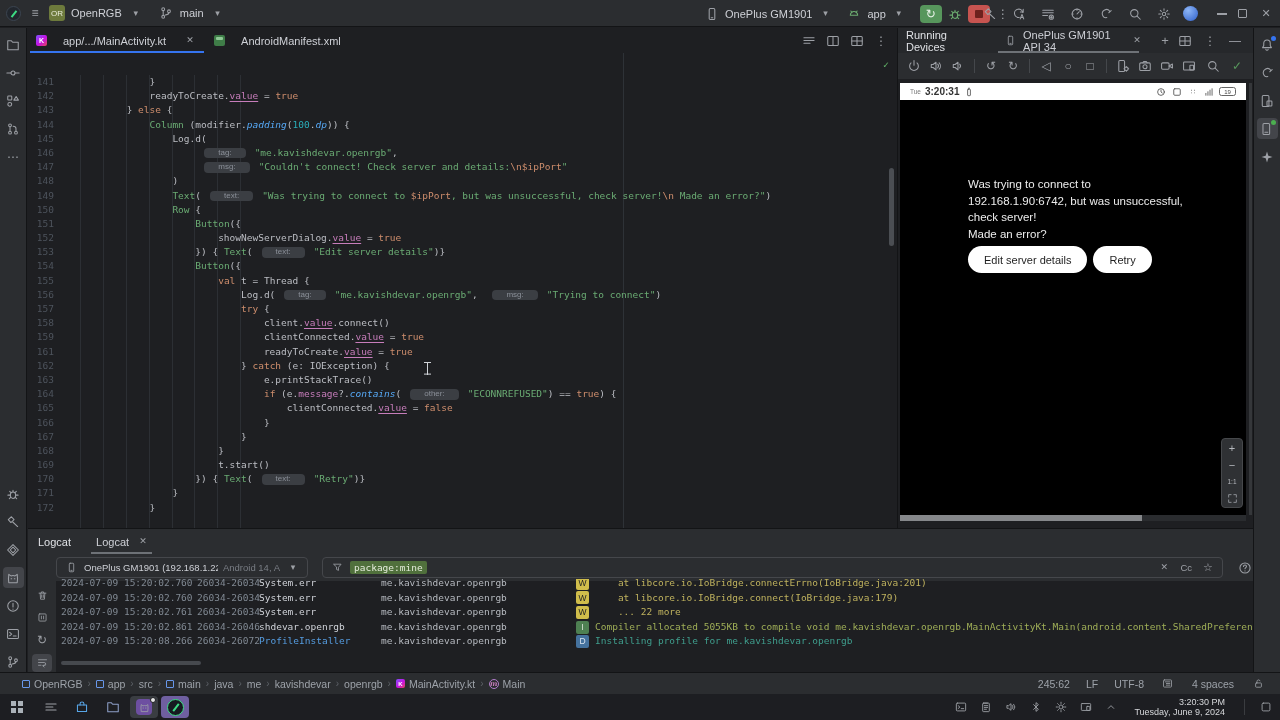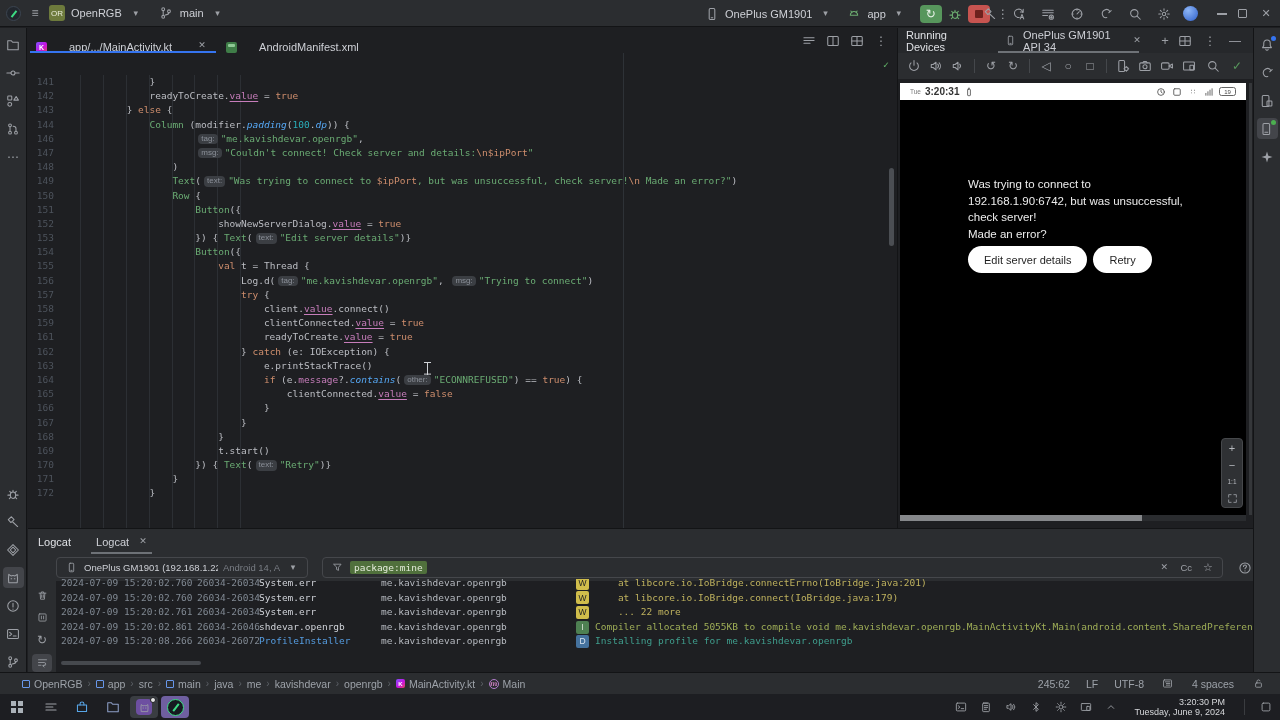--- a/index.html
+++ b/index.html
@@ -28,38 +28,38 @@
   
   #left-strip,#right-strip{position:absolute;top:28px;bottom:48px;width:27px;background:#2b2d30;display:flex;flex-direction:column;align-items:center;padding-top:6px;gap:7px;}
   #left-strip{left:0;border-right:1px solid #131416;}
   #right-strip{right:0;border-left:1px solid #131416;}
   .strip-ic{width:21px;height:21px;border-radius:4px;display:flex;align-items:center;justify-content:center;color:#9da0a6;position:relative;}
   .strip-ic.sel{background:#43454a;color:#d3d5da;}
   .strip-ic .dot{position:absolute;right:2px;top:2px;width:5px;height:5px;border-radius:50%;}
   .strip-spacer{flex:1;}
   
   #editor-tabs{position:absolute;left:28px;top:28px;width:869px;height:25px;background:#1e1f22;display:flex;align-items:stretch;color:#ced0d6;font-size:11px;}
-  .etab{display:flex;align-items:flex-end;gap:22px;padding:0 8px;position:relative;}
+  .etab{display:flex;align-items:center;gap:16px;padding:0 8px;position:relative;}
   .etab.active::after{content:"";position:absolute;left:2px;right:2px;bottom:0;height:2.5px;background:#3574f0;}
   .css-kotlin{width:11px;height:11px;border-radius:2px;background:linear-gradient(135deg,#7f52ff,#c811e2 55%,#e44857);
     color:#fff;font-size:7px;font-weight:bold;display:inline-flex;align-items:center;justify-content:center;}
   .css-kotlin::before{content:"K";}
   .css-manifest{width:11px;height:11px;border-radius:2px;background:#3f7d48;position:relative;}
   .css-manifest::before{content:"";position:absolute;left:2px;right:2px;top:2px;height:3px;border-radius:1px;background:#8fc996;}
   #etab-actions{margin-left:auto;display:flex;align-items:center;gap:8px;padding-right:8px;color:#9da0a6;}
   #code-area{position:absolute;left:28px;top:53px;width:869px;height:475px;background:#1e1f22;overflow:hidden;
     font-family:"DejaVu Sans Mono",monospace;font-size:9.5px;line-height:14.2px;}
   #code-lines{position:absolute;left:0;top:22px;right:0;}
   .cl{white-space:pre;height:14.2px;}
   .ln{display:inline-block;width:26px;text-align:right;margin-right:4px;color:#4d535c;}
   .tk-p{color:#bcbec4}.tk-k{color:#cf8e6d}.tk-s{color:#6aab73}.tk-c{color:#6aab73}
   .tk-f{color:#56a8f5;font-style:italic}.tk-num{color:#2aacb8}
   .tk-v{color:#c77dbb;text-decoration:underline;text-underline-offset:2px;}
   .tk-m{color:#c77dbb}
-  .tk-h{display:inline-block;background:#3b3e43;color:#8b9099;border-radius:4px;padding:0 3px;margin:0 3px;
+  .tk-h{display:inline-block;background:#3b3e43;color:#8b9099;border-radius:4px;padding:0 14px;margin:0 9px;
     font-family:"Liberation Sans",sans-serif;font-size:8px;line-height:10.5px;vertical-align:1px;}
   .iguide{position:absolute;top:22px;bottom:0;width:1px;background:#2c2f34;}
   #margin-guide{position:absolute;top:0;bottom:0;left:595px;width:1px;background:#2e3237;}
   #code-vscroll{position:absolute;right:3px;top:115px;width:5px;height:78px;border-radius:3px;background:#4b4e53;}
   #inspect-ok{position:absolute;right:8px;top:5px;color:#5fad65;font-size:10px;}
   #ibeam{position:absolute;left:424px;top:362px;width:7px;height:13px;}
   #ibeam::before{content:"";position:absolute;left:3px;top:0;bottom:0;width:1.4px;background:#d0d3d8;}
   #ibeam::after{content:"";position:absolute;left:0;right:0;top:0;height:1.4px;background:#d0d3d8;box-shadow:0 11.6px #d0d3d8;}
   
   #device-panel{position:absolute;left:897px;top:28px;width:356px;height:500px;background:#1e1f22;border-left:1px solid #131416;}
@@ -432,20 +432,21 @@
       <div class="iguide" style="left: 143.5px;"></div>
       <div class="iguide" style="left: 166.4px;"></div>
       <div class="iguide" style="left: 189.3px;"></div>
       <div class="iguide" style="left: 212.2px;"></div>
     </div>
   <div id="code-lines">
       <div class="cl"><span class="ln">141</span><span class="tk-p">                }</span></div>
       <div class="cl"><span class="ln">142</span><span class="tk-p">                readyToCreate.</span><span class="tk-v">value</span><span class="tk-p"> = </span><span class="tk-k">true</span></div>
       <div class="cl"><span class="ln">143</span><span class="tk-p">            } </span><span class="tk-k">else</span><span class="tk-p"> {</span></div>
       <div class="cl"><span class="ln">144</span><span class="tk-p">                </span><span class="tk-c">Column</span><span class="tk-p"> (modifier.</span><span class="tk-f">padding</span><span class="tk-p">(</span><span class="tk-num">100</span><span class="tk-p">.</span><span class="tk-f">dp</span><span class="tk-p">)) {</span></div>
+      <div class="cl"><span class="ln">145</span><span class="tk-p">                    Log.d(</span></div>
       <div class="cl"><span class="ln">146</span><span class="tk-p">                        </span><span class="tk-h">tag:</span><span class="tk-s">"me.kavishdevar.openrgb"</span><span class="tk-p">,</span></div>
       <div class="cl"><span class="ln">147</span><span class="tk-p">                        </span><span class="tk-h">msg:</span><span class="tk-s">"Couldn't connect! Check server and details:</span><span class="tk-k">\n</span><span class="tk-k">$ipPort</span><span class="tk-s">"</span></div>
       <div class="cl"><span class="ln">148</span><span class="tk-p">                    )</span></div>
       <div class="cl"><span class="ln">149</span><span class="tk-p">                    </span><span class="tk-c">Text</span><span class="tk-p">(</span><span class="tk-h">text:</span><span class="tk-s">"Was trying to connect to </span><span class="tk-k">$ipPort</span><span class="tk-s">, but was unsuccessful, check server!</span><span class="tk-k">\n</span><span class="tk-s"> Made an error?"</span><span class="tk-p">)</span></div>
       <div class="cl"><span class="ln">150</span><span class="tk-p">                    </span><span class="tk-c">Row</span><span class="tk-p"> {</span></div>
       <div class="cl"><span class="ln">151</span><span class="tk-p">                        </span><span class="tk-c">Button</span><span class="tk-p">({</span></div>
       <div class="cl"><span class="ln">152</span><span class="tk-p">                            showNewServerDialog.</span><span class="tk-v">value</span><span class="tk-p"> = </span><span class="tk-k">true</span></div>
       <div class="cl"><span class="ln">153</span><span class="tk-p">                        }) { </span><span class="tk-c">Text</span><span class="tk-p">(</span><span class="tk-h">text:</span><span class="tk-s">"Edit server details"</span><span class="tk-p">)}</span></div>
       <div class="cl"><span class="ln">154</span><span class="tk-p">                        </span><span class="tk-c">Button</span><span class="tk-p">({</span></div>
       <div class="cl"><span class="ln">155</span><span class="tk-p">                            </span><span class="tk-k">val</span><span class="tk-p"> t = Thread {</span></div>

